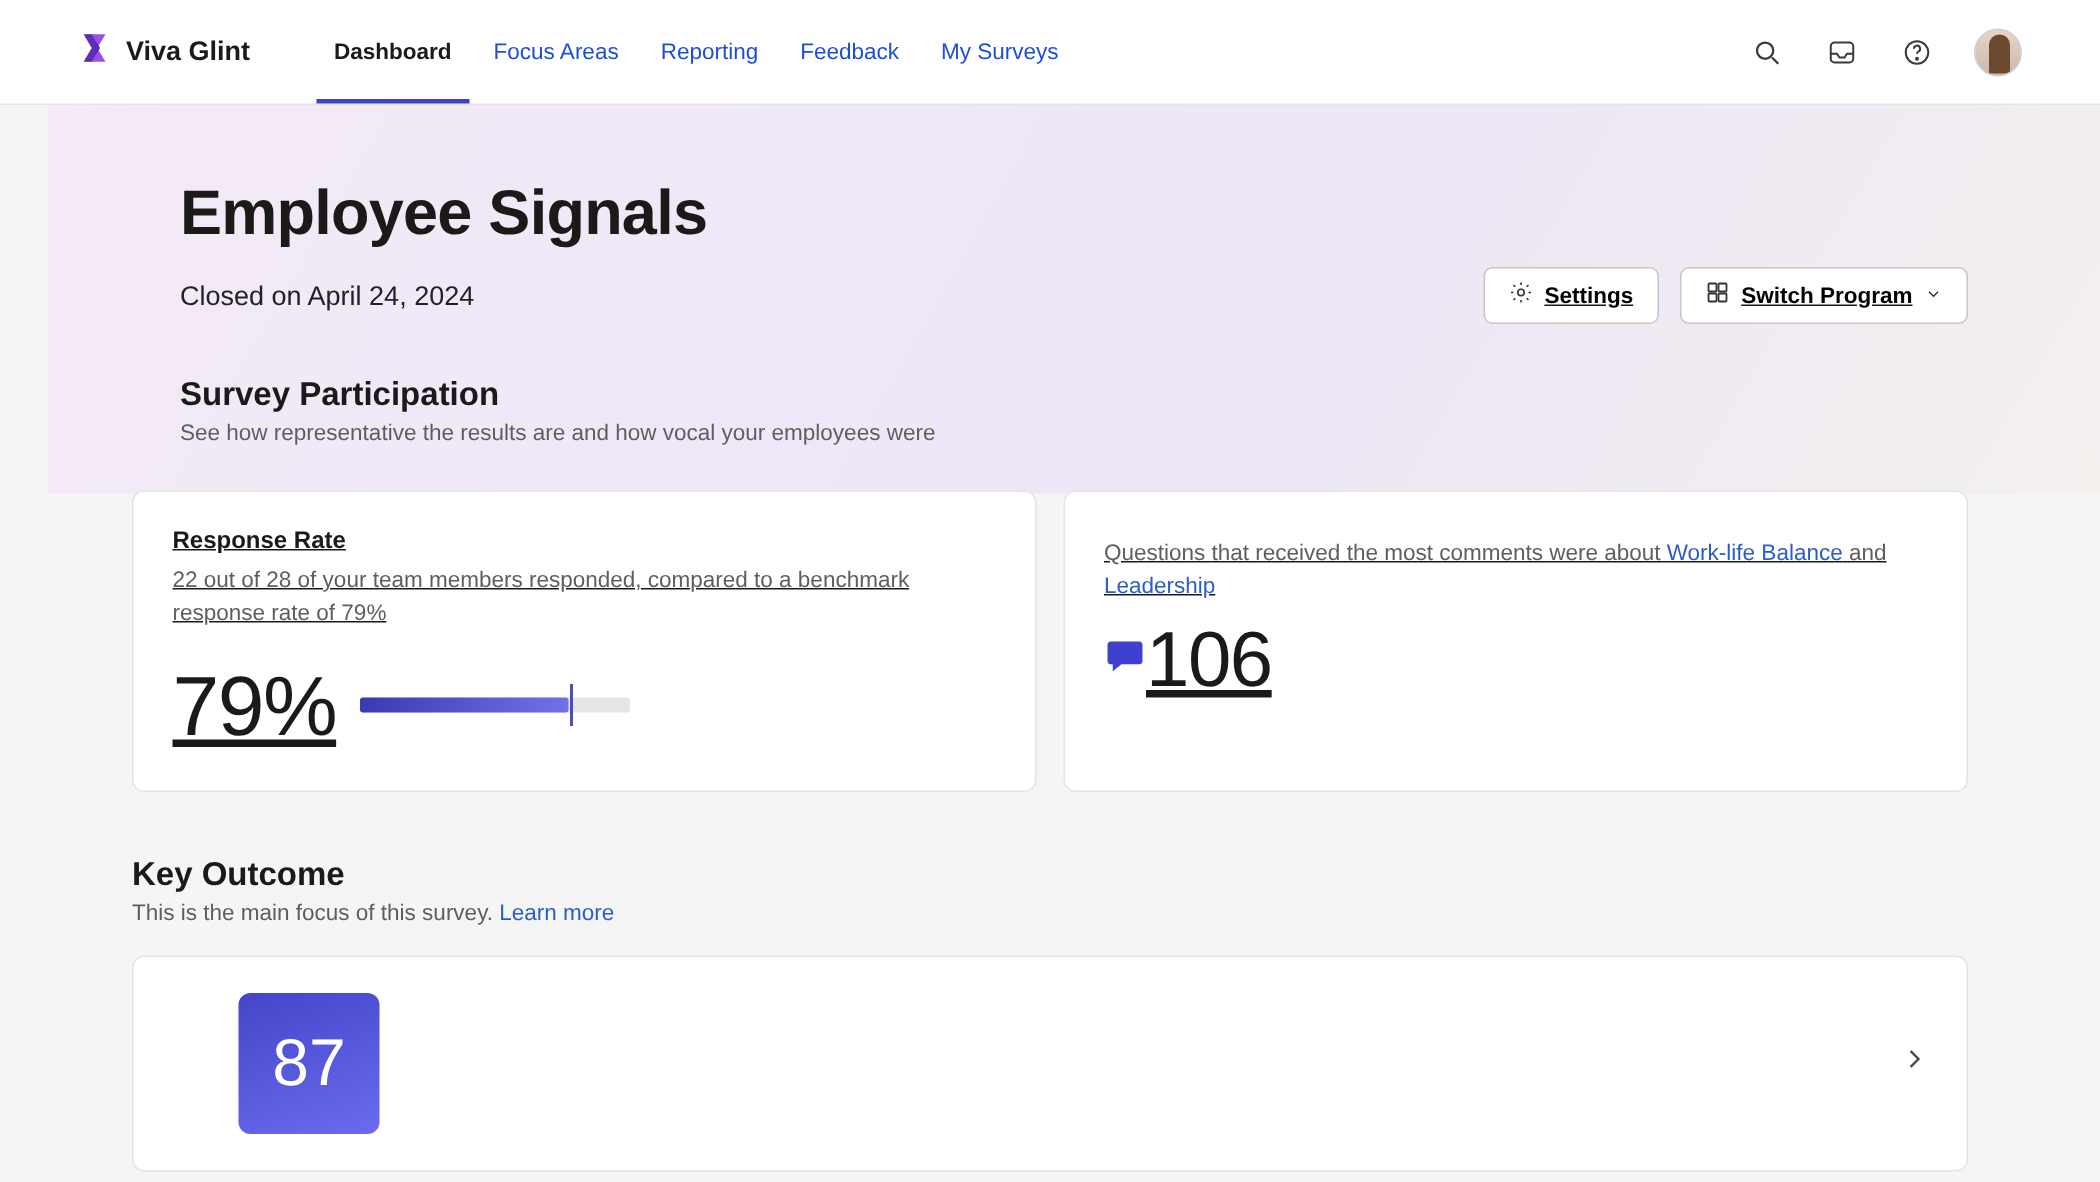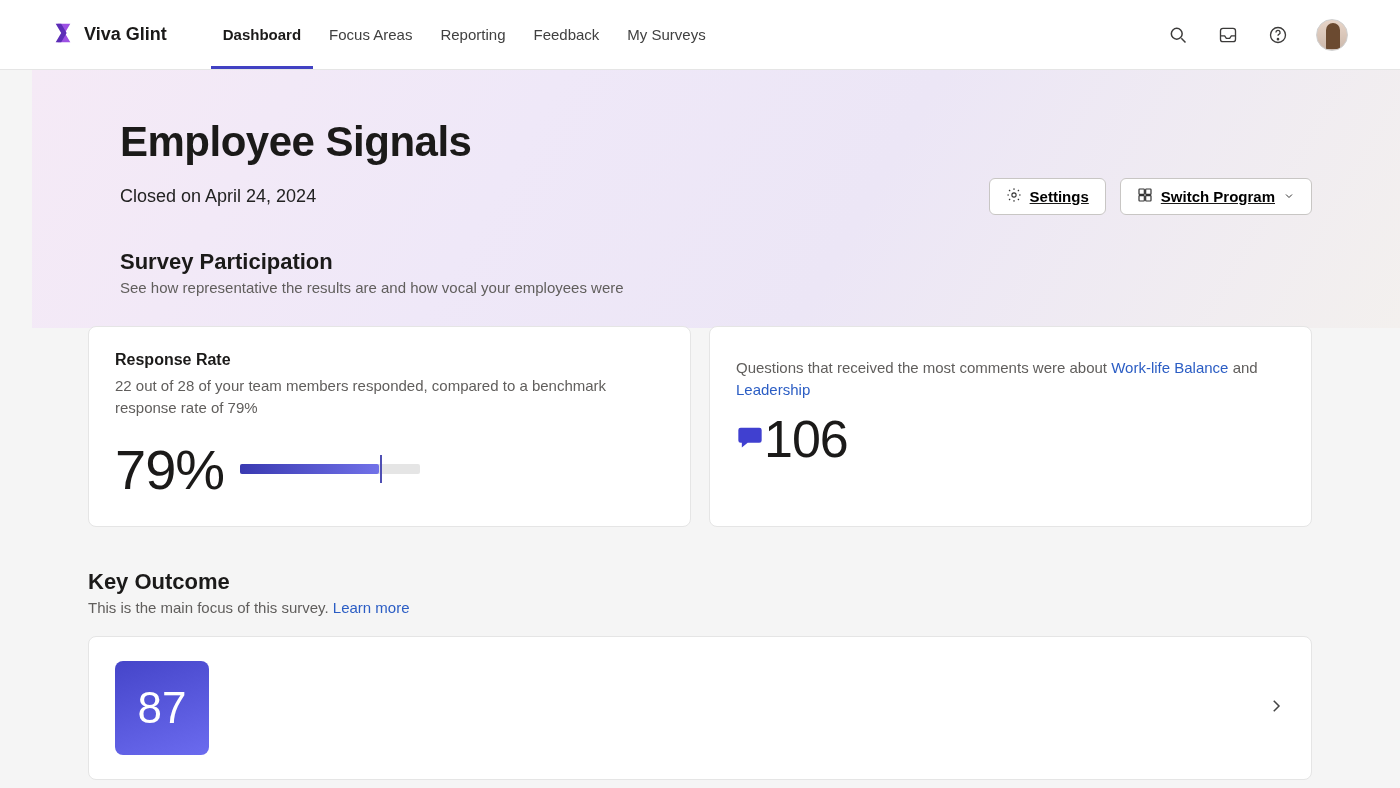--- a/index.html
+++ b/index.html
@@ -23,21 +23,21 @@
     gap: 10px;
     margin-right: 44px;
   }
   .brand-name { font-size: 18px; font-weight: 700; }
   .nav { display: flex; gap: 4px; height: 100%; }
   .nav-item {
     display: flex;
     align-items: center;
     padding: 0 12px;
     font-size: 15px;
-    color: #404040;
+    color: #1d4ed8;
     position: relative;
     cursor: pointer;
   }
   .nav-item.active { font-weight: 600; color: #1b1a19; }
   .nav-item.active::after {
     content: "";
     position: absolute;
     left: 0; right: 0; bottom: 0;
     height: 3px;
     background: #4141c3;
@@ -83,21 +83,21 @@
     border-radius: 6px;
     padding: 8px 16px;
     font-size: 15px;
     font-weight: 600;
     display: flex; align-items: center; gap: 8px;
     cursor: pointer;
   }
   .content { padding: 0 88px 40px; }
   .section-title { font-size: 22px; font-weight: 600; margin-top: 2px; }
   .section-sub { font-size: 15px; color: #605e5c; margin-top: 4px; }
-  .cards-row { display: flex; gap: 18px; margin-top: 20px; }
+  .cards-row { display: flex; gap: 18px; margin-top: 20px; text-decoration: underline; }
   .card {
     background: #fff;
     border: 1px solid #e5e5e5;
     border-radius: 8px;
     padding: 24px 26px;
     flex: 1;
   }
   .card-title { font-size: 16px; font-weight: 600; }
   .card-desc { font-size: 15px; color: #605e5c; margin-top: 6px; line-height: 1.45; }
   .card-desc a { color: #2b5dc4; text-decoration: none; }
@@ -114,21 +114,21 @@
   .outcome-card {
     background:#fff; border:1px solid #e5e5e5; border-radius:8px;
     padding: 24px 26px; margin-top: 20px;
     display:flex; align-items:center; gap: 24px; cursor:pointer;
   }
   .score-tile {
     width: 94px; height: 94px;
     background: linear-gradient(160deg,#4545c9,#6b6bef);
     border-radius: 8px;
     color:#fff; font-size: 44px; font-weight:400;
-    display:flex; align-items:center; justify-content:center;
+    display:flex; align-items:center; justify-content:center;margin-left:44px;
   }
   .outcome-body .t1 { font-size:16px; font-weight:600; }
   .outcome-body .t2 { font-size:15px; color:#605e5c; margin-top:4px; line-height:1.45; }
   .outcome-chev { margin-left:auto; color:#444; }
 </style>
 </head>
 <body>
 
 <div class="topbar">
   <div class="brand">

